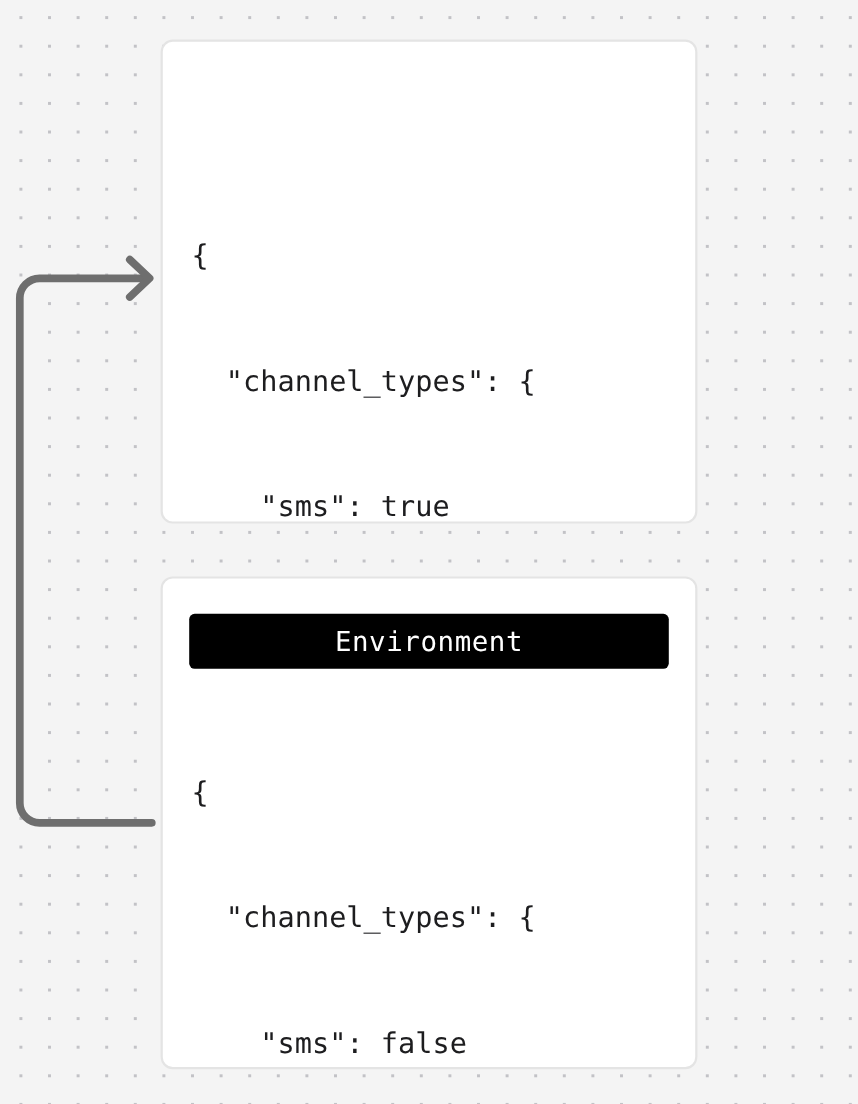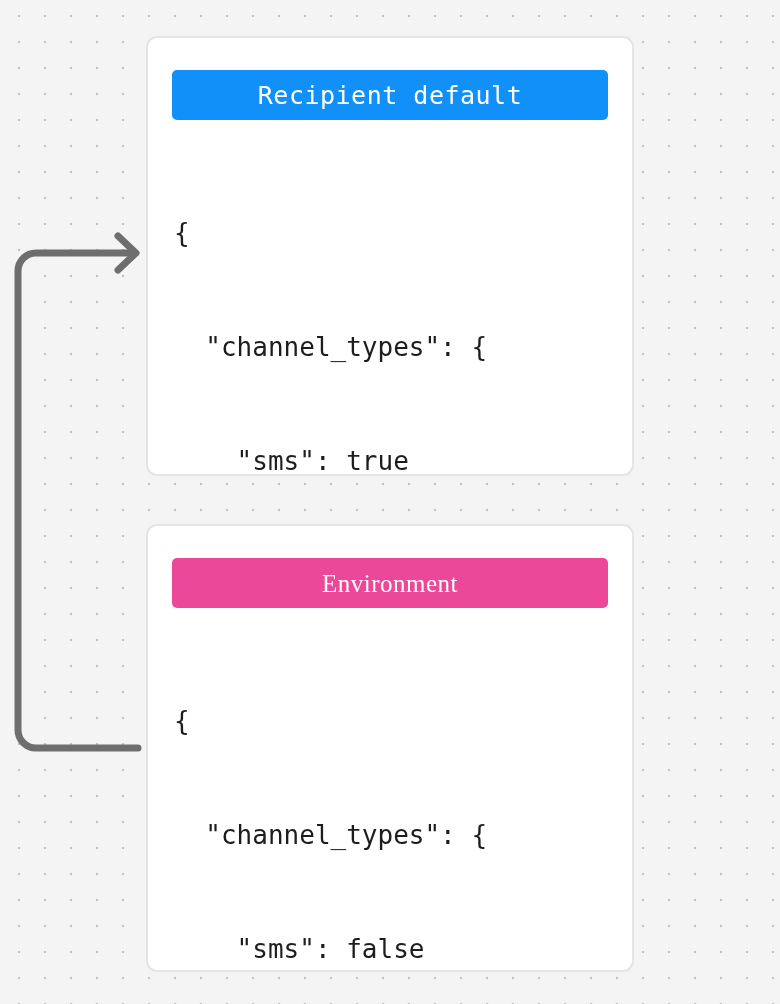--- a/index.html
+++ b/index.html
@@ -57,21 +57,21 @@
     display: flex;
     align-items: center;
     justify-content: center;
     color: #ffffff;
     font-size: 25px;
     font-weight: 400;
     letter-spacing: 0.5px;
     line-height: 1;
   }
   .card-a .card-header { background: #1190fa; }
-  .card-b .card-header { background: #ec4899; font-family: Liberation Serif, serif; }
+  .card-b .card-header { background: #000000; }
 
   .code-block {
     position: absolute;
     left: 26px;
     top: 100px;
     right: 12px;
     color: #1d1d1f;
     font-size: 26px;
     line-height: 38px;
     white-space: pre;
@@ -87,21 +87,20 @@
 <body>
 
 <div id="canvas">
 
   <svg class="connector" viewBox="0 0 780 1004" width="780" height="1004">
     <path d="M 138 748 L 36 748 A 18 18 0 0 1 18 730 L 18 271 A 18 18 0 0 1 36 253 L 131 253" fill="none" stroke="#6e6e6e" stroke-width="7" stroke-linecap="round" stroke-linejoin="round"></path>
     <path d="M 118 236 L 136 253 L 118 270" fill="none" stroke="#6e6e6e" stroke-width="7" stroke-linecap="round" stroke-linejoin="round"></path>
   </svg>
 
   <div class="card card-a">
-    <div class="card-header">Recipient default</div>
     <div class="code-block">
       <div class="code-line">{</div>
       <div class="code-line">  "channel_types": {</div>
       <div class="code-line">    "sms": true</div>
       <div class="code-line">  },</div>
       <div class="code-line hl">  "categories": {</div>
       <div class="code-line hl">    "collaboration": true</div>
       <div class="code-line hl">  }</div>
       
     </div>

